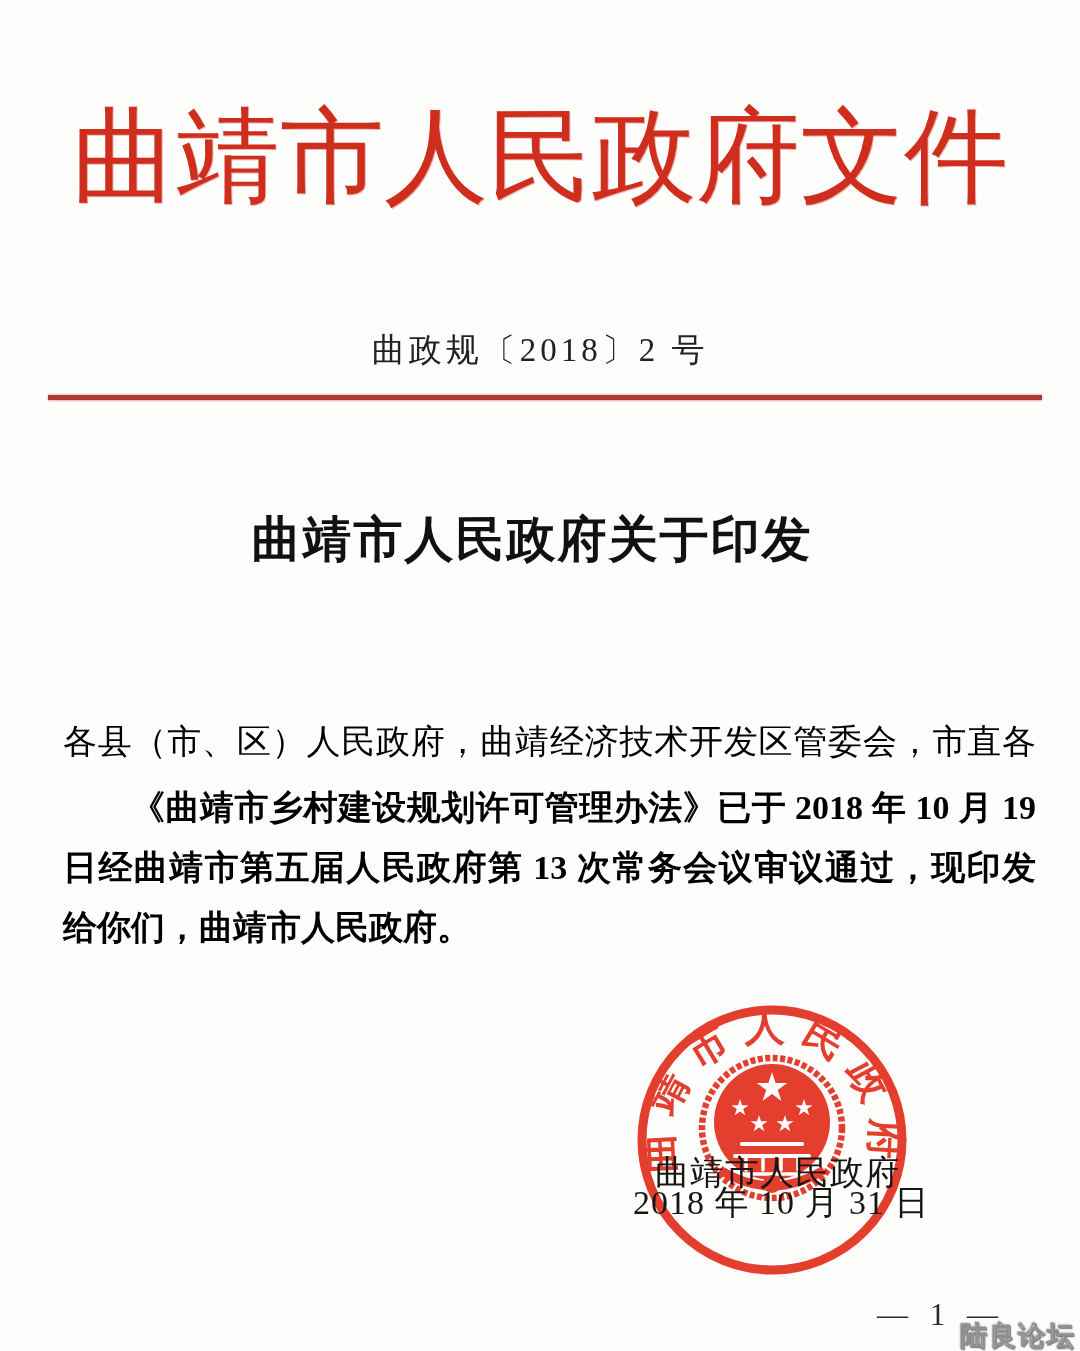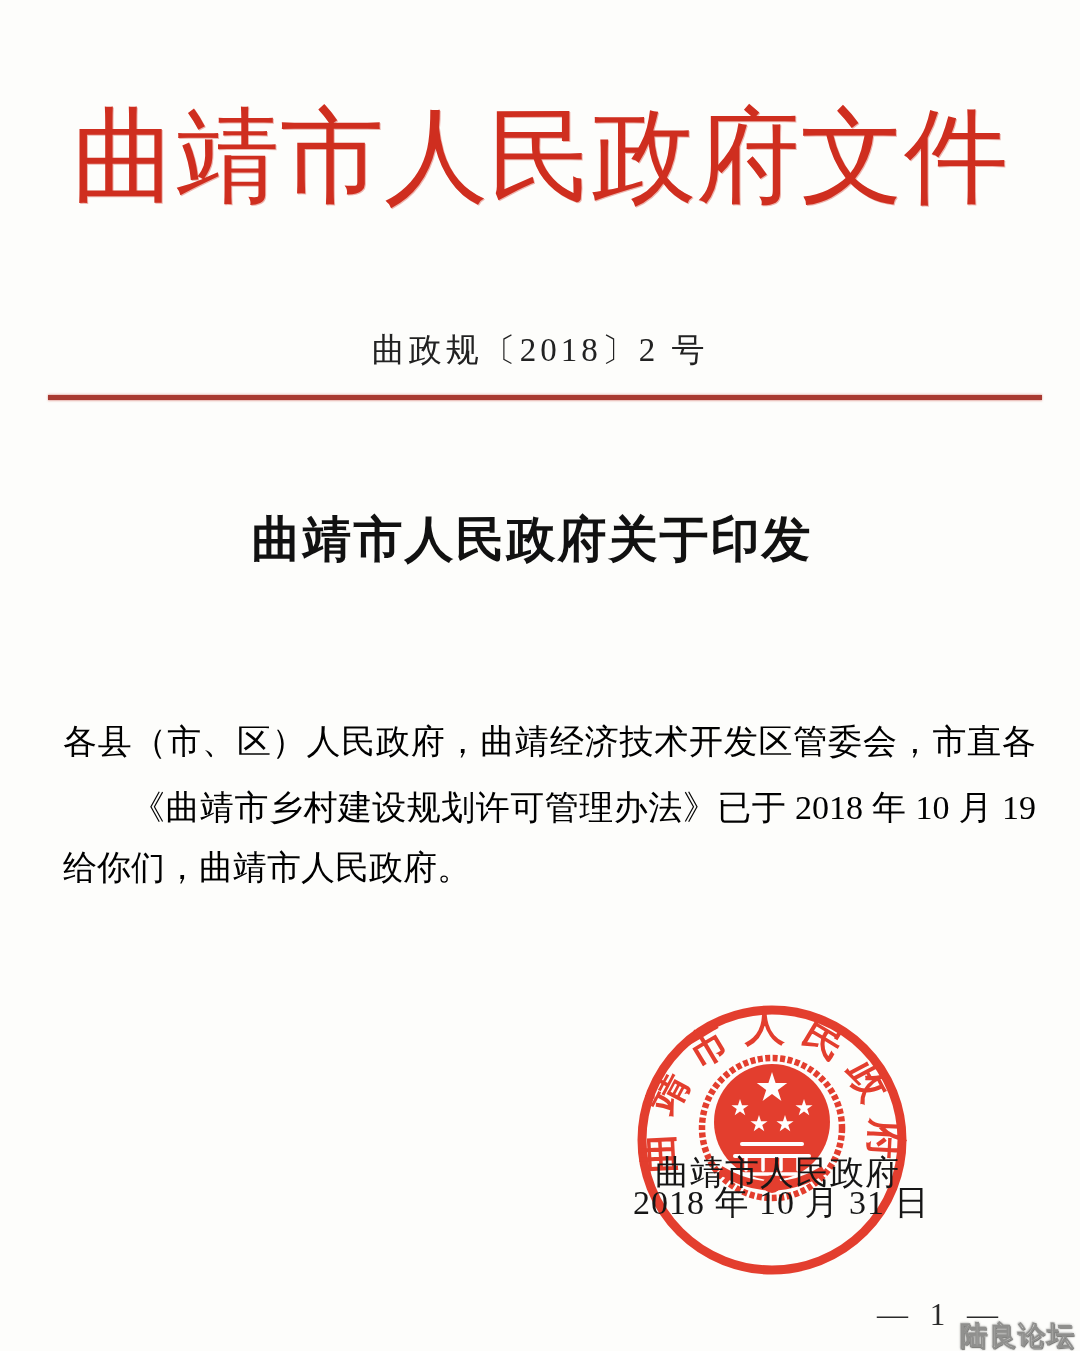--- a/index.html
+++ b/index.html
@@ -71,21 +71,21 @@
     z-index: 1;
     margin-left: 8px;
   }
   .body-line { width: 100%; }
   .body-line.fill {
     text-align: justify;
     text-align-last: justify;
     text-justify: inter-character;
   }
   .body-line.indent { text-indent: 2em; }
-  .para2 { margin-top: 6px; }
+  .para2 { margin-top: 6px; font-weight: bold; }
   .seal-wrap {
     position: absolute;
     left: 630px; top: 998px;
     width: 284px; height: 284px;
     z-index: 2;
   }
   .seal-wrap svg { display: block; width: 284px; height: 284px; }
   .seal-stroke { stroke: var(--seal-red); fill: none; }
   .seal-fill { fill: var(--seal-red); }
   .seal-white { fill: #ffffff; }
@@ -152,20 +152,21 @@
   <div class="doc-title">
     <div>曲靖市人民政府关于印发</div>
   </div>
 
   <div class="body-text">
     <div class="para1">
       <div class="body-line fill">各县（市、区）人民政府，曲靖经济技术开发区管委会，市直各</div>
     </div>
     <div class="para2">
       <div class="body-line fill indent">《曲靖市乡村建设规划许可管理办法》已于 2018 年 10 月 19</div>
+      <div class="body-line fill">日经曲靖市第五届人民政府第 13 次常务会议审议通过，现印发</div>
       <div class="body-line">给你们，曲靖市人民政府。</div>
     </div>
   </div>
 
   <div class="seal-wrap">
     <svg viewBox="0 0 284 284" xmlns="http://www.w3.org/2000/svg">
       <g opacity="0.93">
 
         <circle class="seal-stroke" cx="142" cy="142" r="130" stroke-width="9"></circle>
 

